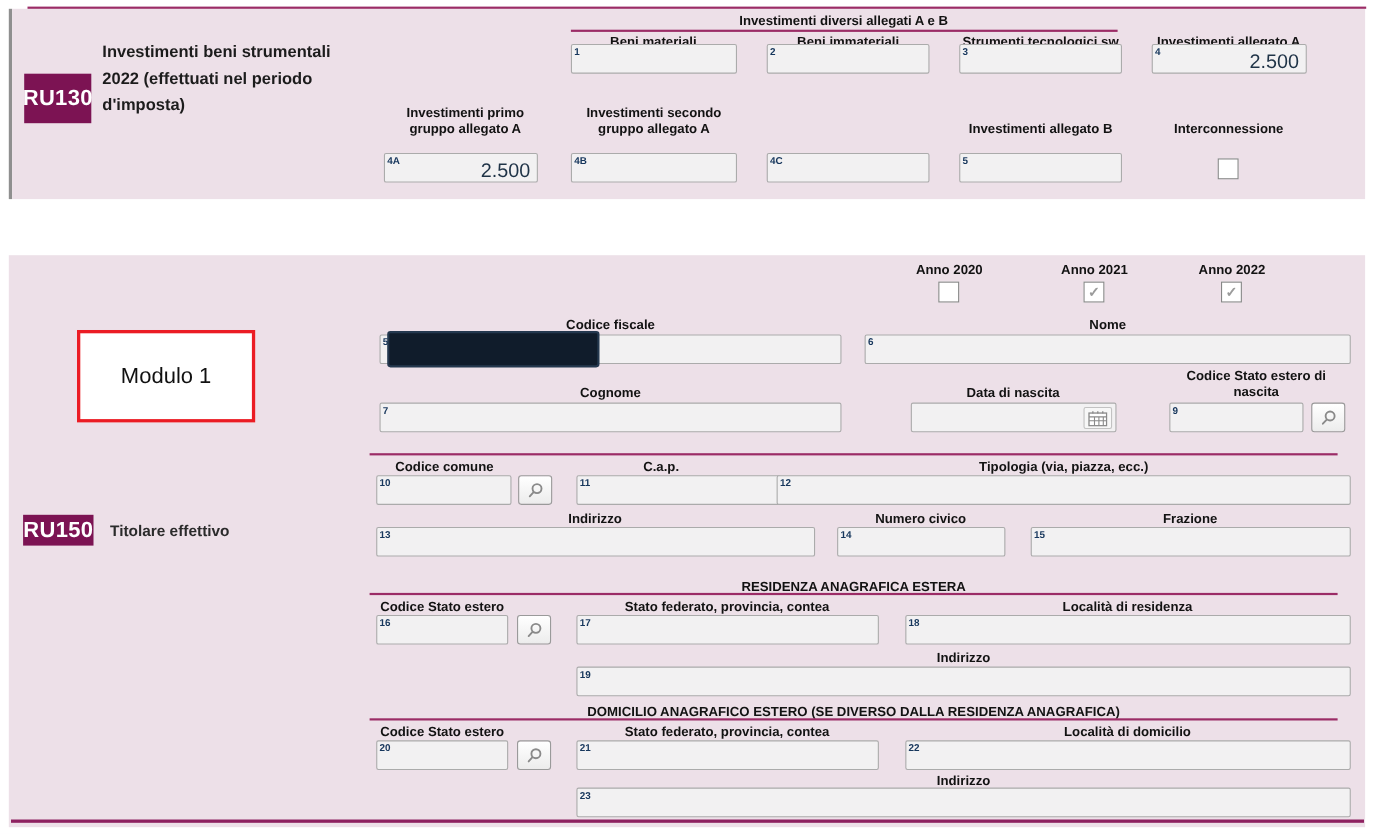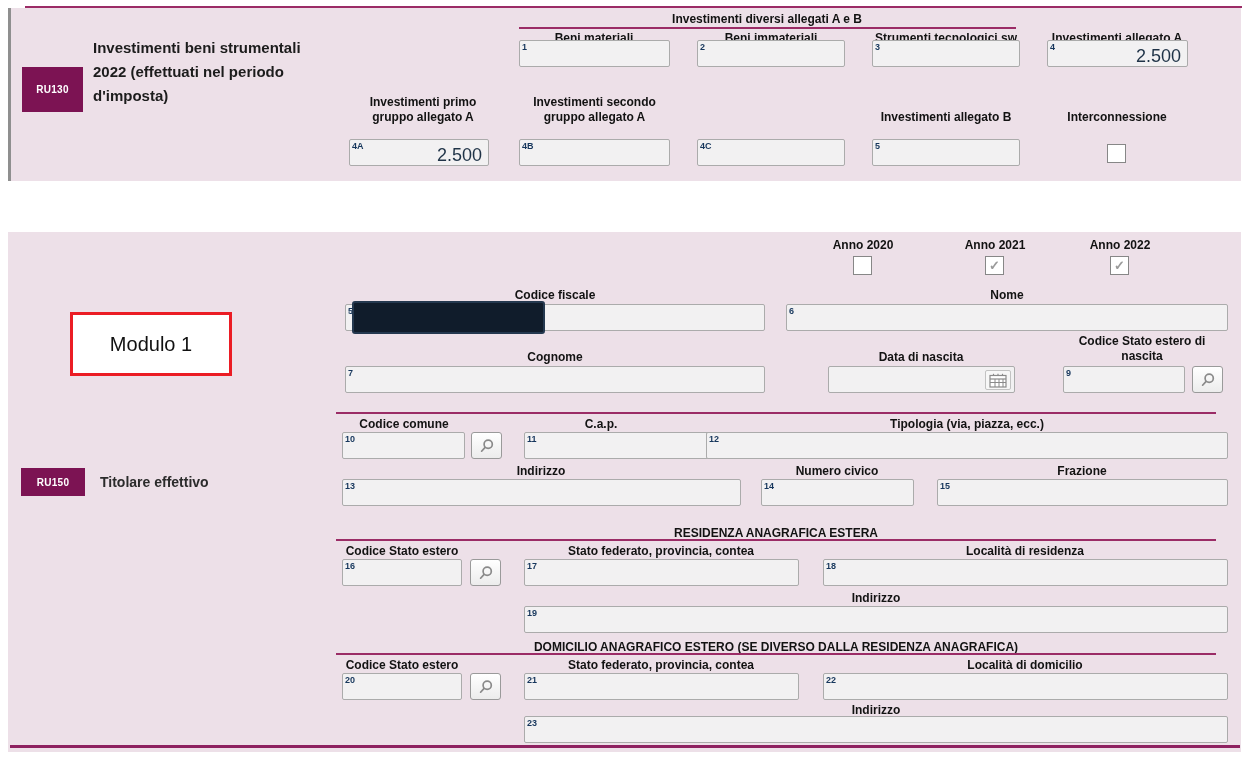--- a/index.html
+++ b/index.html
@@ -4,21 +4,21 @@
 <style>
   * { box-sizing: border-box; }
   body { margin:0; background:#ffffff; font-family:"Liberation Sans", sans-serif; }
   .stage { position:relative; width:1252px; height:758px; background:#ffffff; overflow:hidden; }
 
   .panel { position:absolute; background:#EDE0E8; }
   .hline { position:absolute; height:2px; background:#9B2C66; }
   .leftbar { position:absolute; background:#8F8F8F; }
 
   .badge { position:absolute; background:#7C1353; color:#ffffff; font-weight:bold;
-           display:flex; align-items:center; justify-content:center; font-size:10px; letter-spacing:.3px; }
+           display:flex; align-items:center; justify-content:center; font-size:20px; letter-spacing:.3px; }
 
   .ttl { position:absolute; font-size:15px; font-weight:600; color:#1c1c1c; line-height:24px; }
 
   .clbl { position:absolute; transform:translateX(-50%); white-space:nowrap;
           font-size:12px; font-weight:bold; color:#121212; }
   .wlbl { position:absolute; text-align:center; font-size:12px; font-weight:bold;
           color:#121212; line-height:15px; }
 
   .fld { position:absolute; height:27px; background:#F2F1F2; border:1px solid #ABABAB; border-radius:2px; }
   .fld .num { position:absolute; left:2px; top:1px; font-size:9px; font-weight:bold; color:#16365C; }
@@ -102,21 +102,21 @@
     <span class="num">5</span>
     <span class="val"></span>
   </div>
   <div class="cb" style="left:1107px;top:144px"></div>
 
   <div class="panel" style="left:8px;top:232px;width:1233px;height:520px"></div>
 
   <div class="badge" style="left:21px;top:468px;width:64px;height:28px">RU150</div>
   <div class="sideText" style="left:100px;top:474px">Titolare effettivo</div>
 
-  <div class="modulo" style="left:70px;top:312px;width:162px;height:64px">Modulo 1</div>
+  <div class="modulo" style="left:70px;top:300px;width:162px;height:84px">Modulo 1</div>
 
   <div class="clbl" style="left:863px;top:238px">Anno 2020</div>
   <div class="clbl" style="left:995px;top:238px">Anno 2021</div>
   <div class="clbl" style="left:1120px;top:238px">Anno 2022</div>
   <div class="cb" style="left:853px;top:256px"></div>
   <div class="cb" style="left:985px;top:256px">✓</div>
   <div class="cb" style="left:1110px;top:256px">✓</div>
 
   <div class="clbl" style="left:555px;top:288px">Codice fiscale</div>
   <div class="clbl" style="left:1007px;top:288px">Nome</div>

